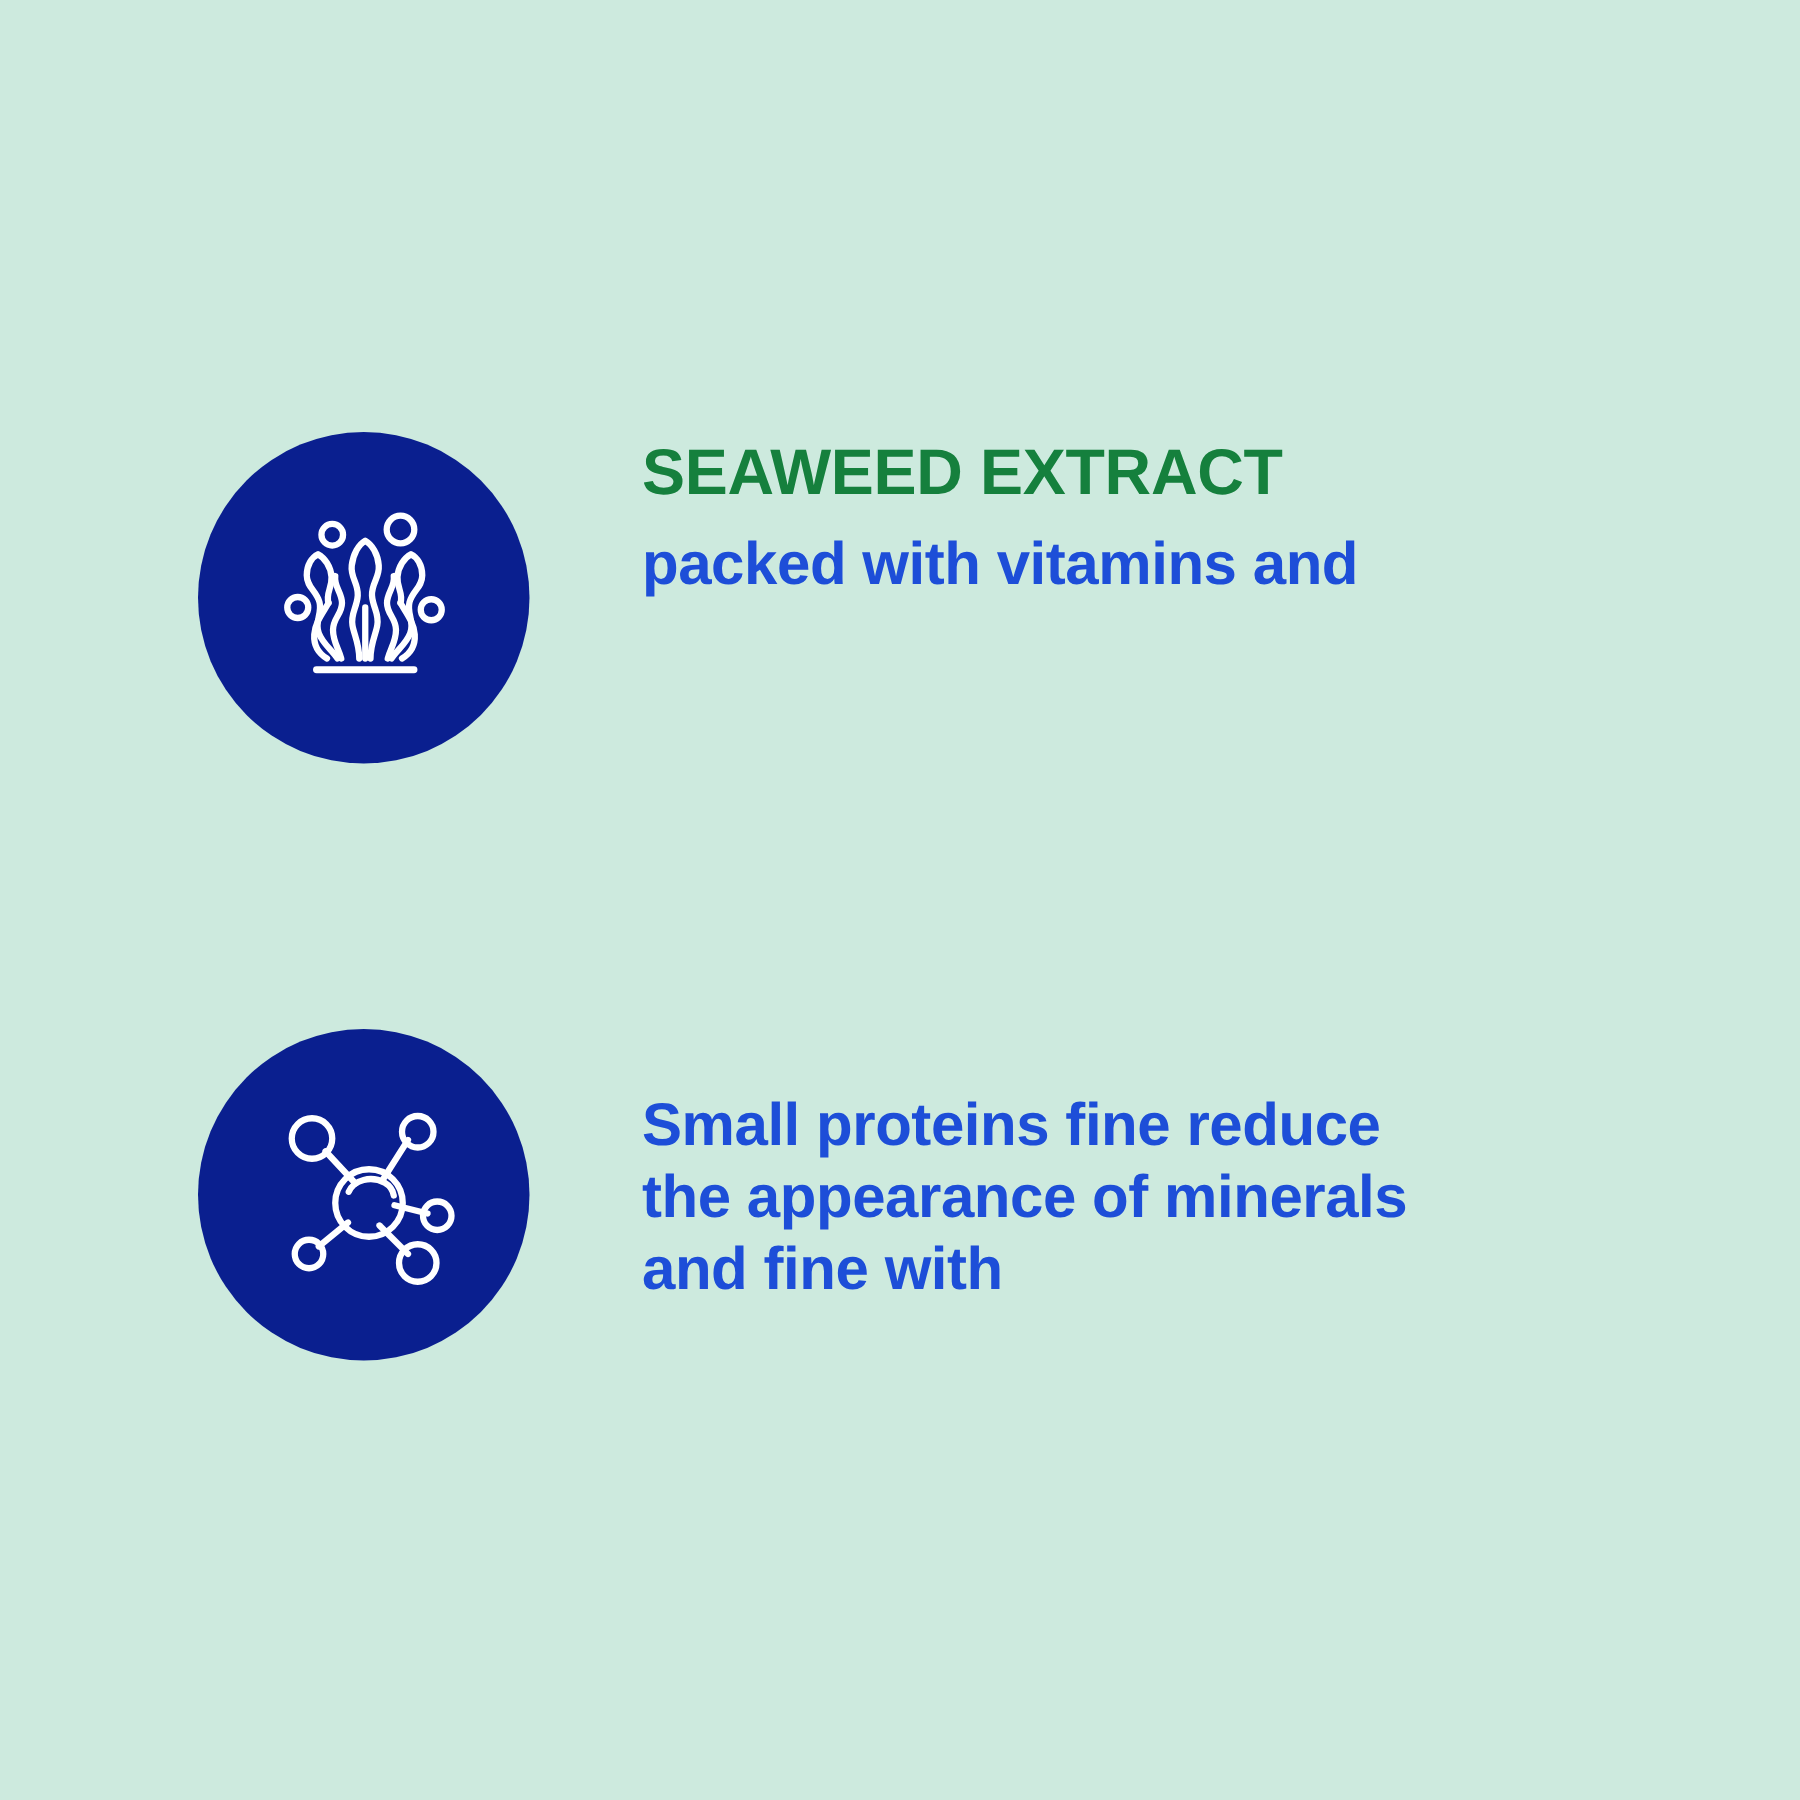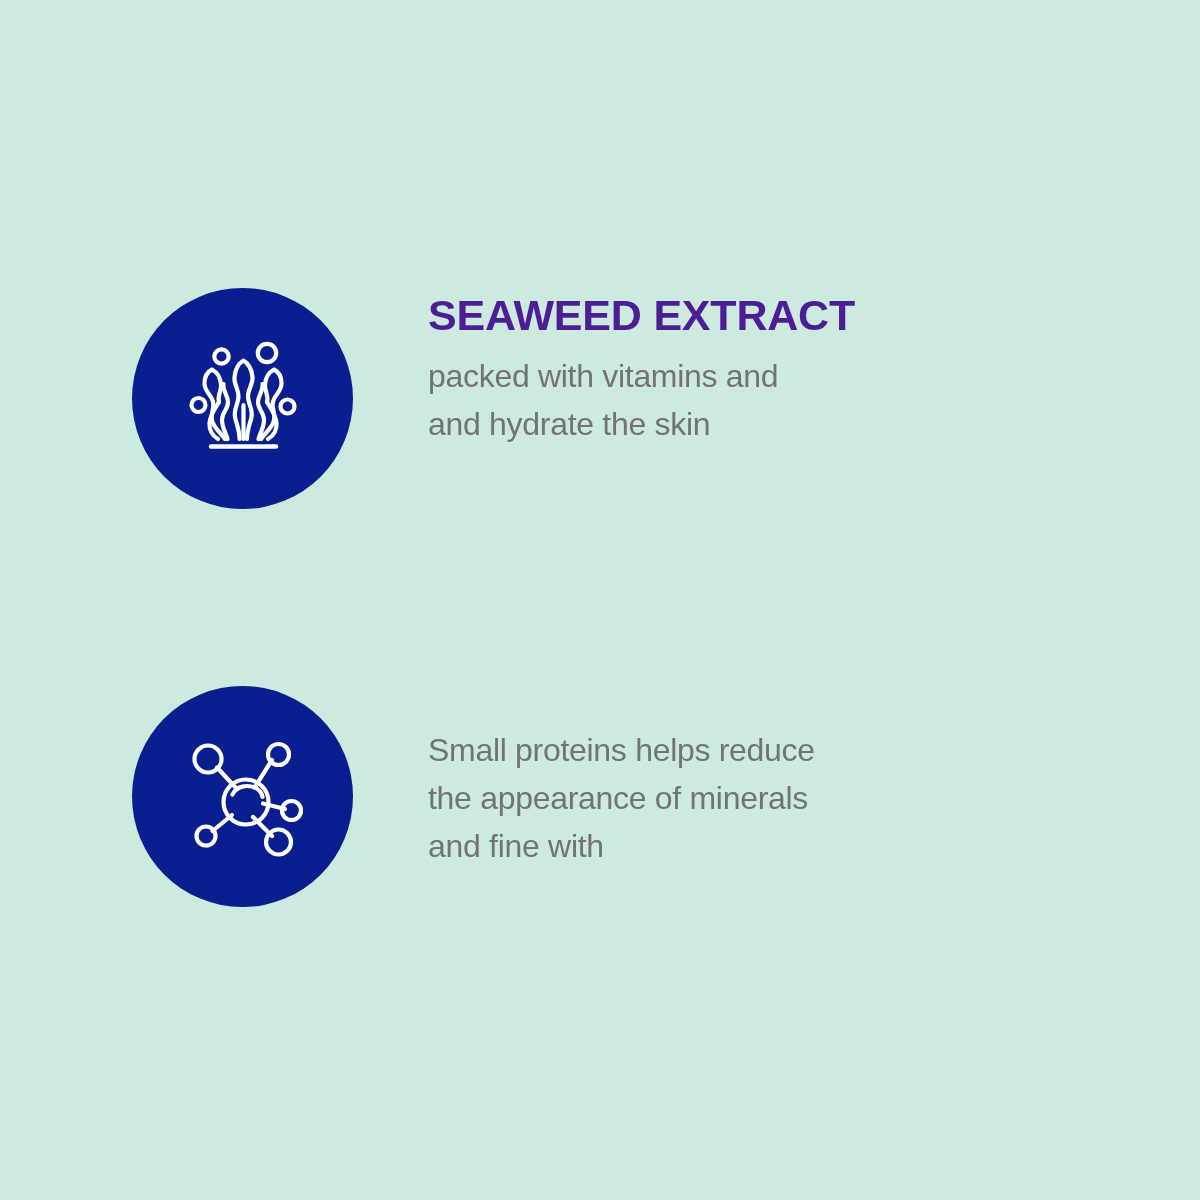--- a/index.html
+++ b/index.html
@@ -59,32 +59,32 @@
     padding-top: 28px;
   }
 
   .feature-title {
     margin: 0;
     font-family: "Liberation Sans", sans-serif;
     font-size: 43px;
     font-weight: bold;
     line-height: 50px;
     letter-spacing: -0.2px;
-    color: #4c1d95;
+    color: #15803d;
     white-space: nowrap;
   }
 
   .feature-desc {
     margin: 12px 0 0 0;
     font-family: "Liberation Sans", sans-serif;
-    font-size: 32px;
-    font-weight: normal;
+    font-size: 40px;
+    font-weight: bold;
     line-height: 48px;
     letter-spacing: -0.3px;
-    color: #737373;
+    color: #1d4ed8;
   }
   .feature-desc .line {
     display: block;
     white-space: nowrap;
   }
 </style>
 </head>
 <body>
 
 <div class="page">
@@ -126,21 +126,20 @@
           <circle cx="21.5" cy="72" r="7"></circle>
           <circle cx="110.5" cy="73.5" r="7"></circle>
         </svg>
       </span>
     </div>
 
     <div class="feature-text">
       <h2 class="feature-title">SEAWEED EXTRACT</h2>
       <p class="feature-desc">
         <span class="line">packed with vitamins and</span>
-        <span class="line">and hydrate the skin</span>
       </p>
     </div>
   </div>
 
   <div class="feature feature-2">
 
     <div class="icon-badge">
       <span>
         <svg width="132" height="132" viewBox="0 0 132 132" fill="none" xmlns="http://www.w3.org/2000/svg" stroke="#ffffff" stroke-width="4.2" stroke-linecap="round" stroke-linejoin="round">
 
@@ -158,20 +157,20 @@
           <circle cx="101.5" cy="23.5" r="10.5"></circle>
           <circle cx="114.5" cy="79.5" r="9.5"></circle>
           <circle cx="101.5" cy="111" r="12.5"></circle>
           <circle cx="29" cy="105" r="9.5"></circle>
         </svg>
       </span>
     </div>
 
     <div class="feature-text">
       <p class="feature-desc">
-        <span class="line">Small proteins helps reduce</span>
+        <span class="line">Small proteins fine reduce</span>
         <span class="line">the appearance of minerals</span>
         <span class="line">and fine with</span>
       </p>
     </div>
   </div>
 
 </div>
 
 </body></html>

